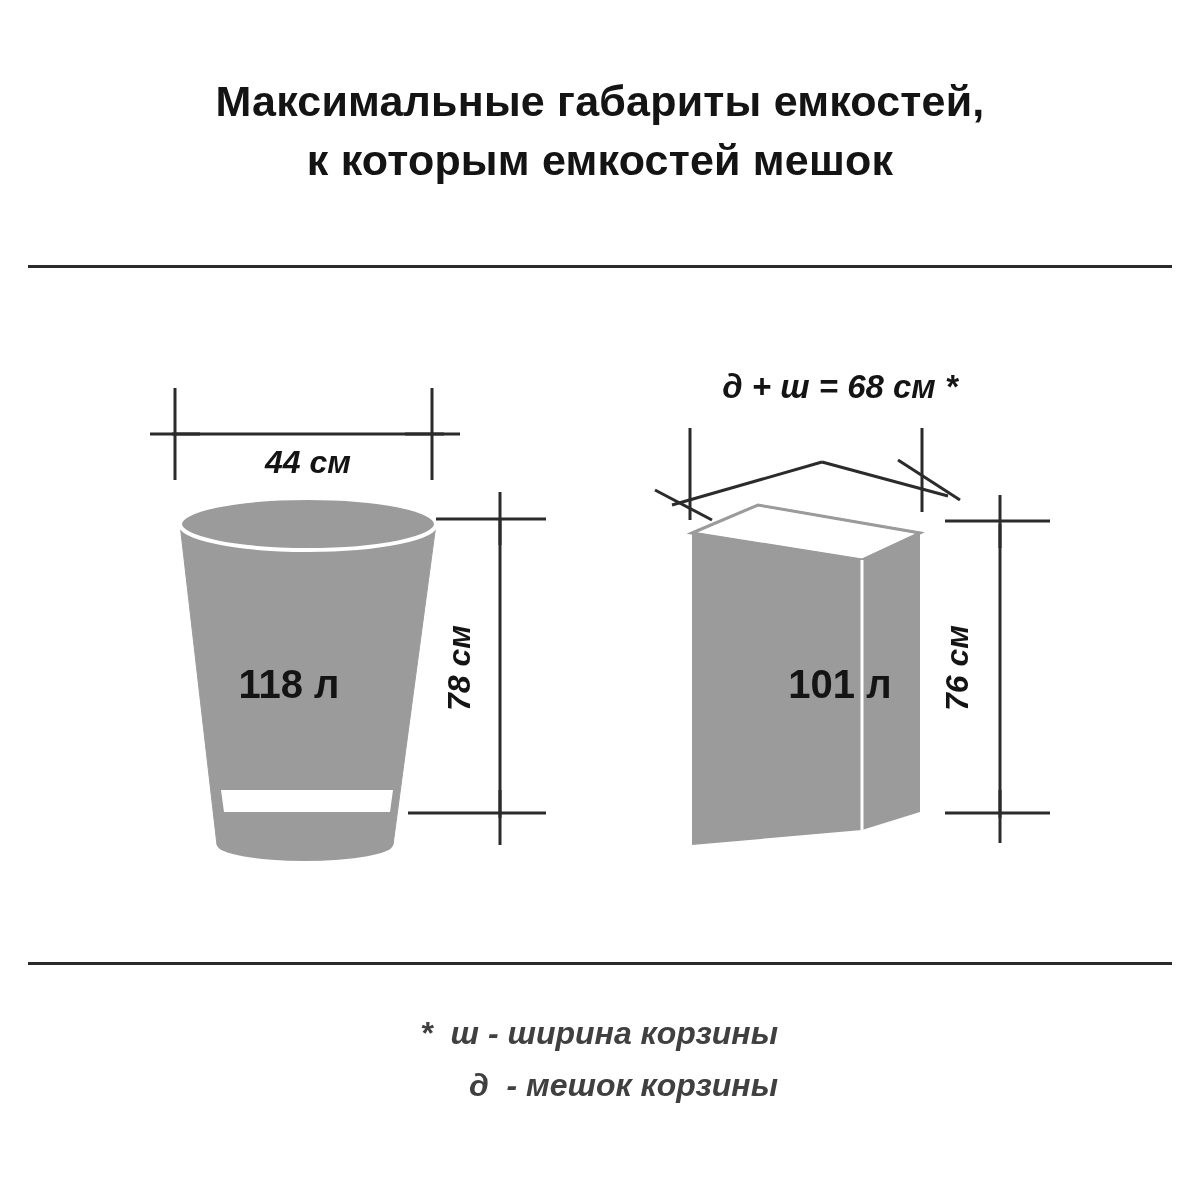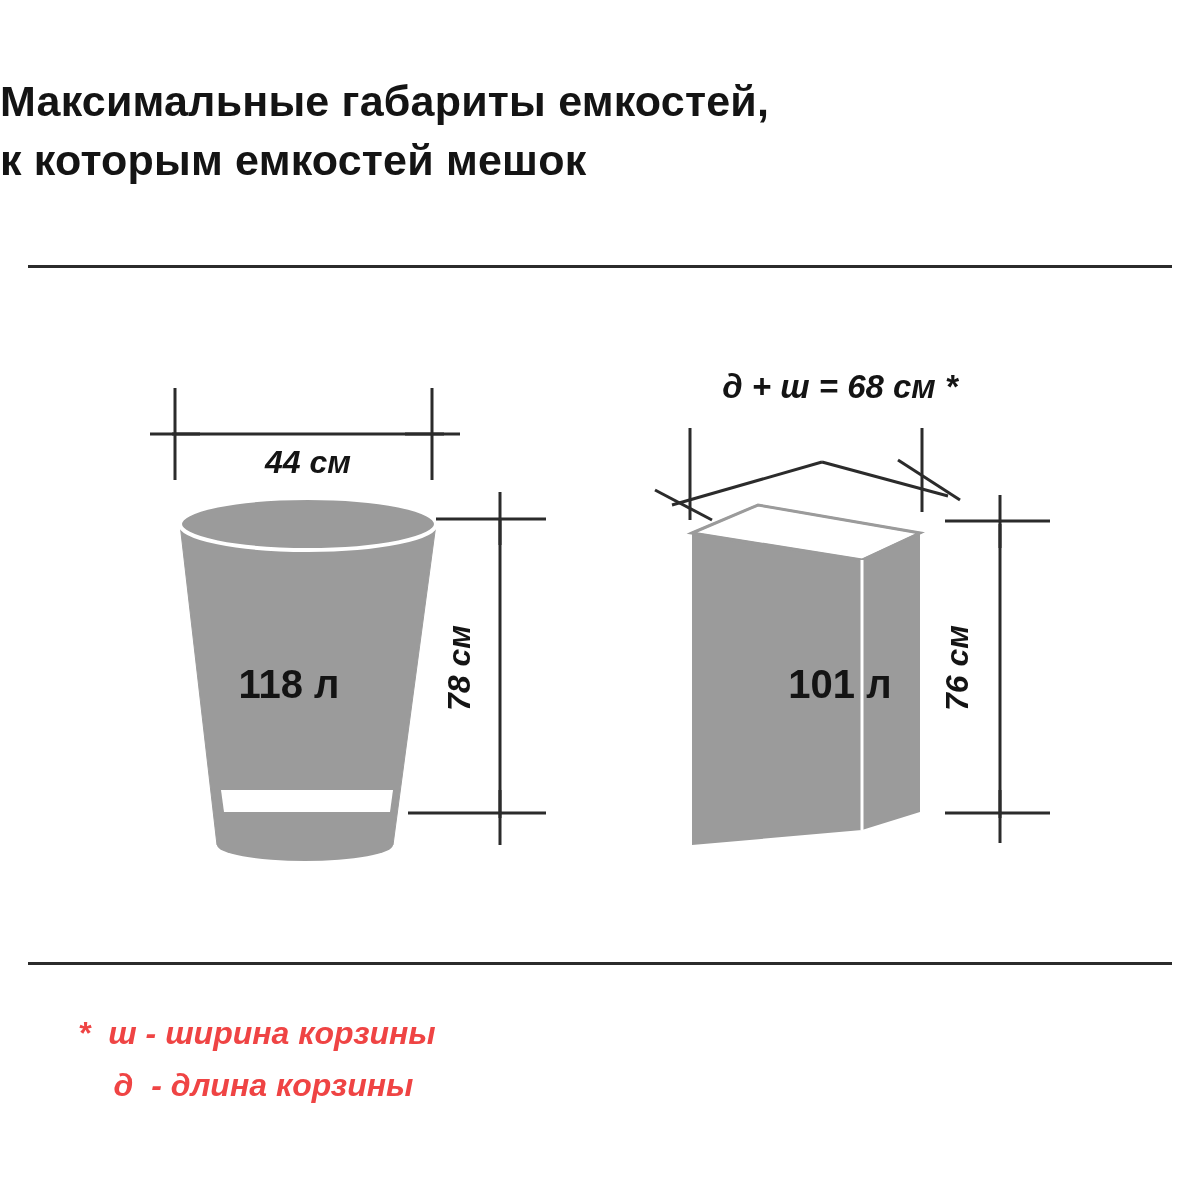--- a/index.html
+++ b/index.html
@@ -18,20 +18,21 @@
   #page {
     position: relative;
     width: 1200px;
     height: 1200px;
   }
   .title-block {
     position: absolute;
     top: 72px;
     left: 0;
     width: 1200px;
+    text-align: center;
   }
   .title-line {
     font-size: 43px;
     font-weight: bold;
     line-height: 1.38;
     letter-spacing: 0.2px;
     color: #141414;
   }
   .rule {
     position: absolute;
@@ -57,22 +58,23 @@
     position: absolute;
     left: 78px;
     top: 1008px;
     width: 700px;
   }
   .footnote-line {
     font-size: 32px;
     font-weight: bold;
     font-style: italic;
     line-height: 1.62;
-    color: #ef4444;
+    color: #404040;
     white-space: pre;
+    text-align: right;
   }
   .vol-label {
     font-size: 40px;
     font-weight: bold;
     fill: #141414;
   }
   .dim-label {
     font-size: 32px;
     font-weight: bold;
     font-style: italic;
@@ -163,16 +165,16 @@
 
       <text class="dim-label" x="968" y="668" text-anchor="middle" transform="rotate(-90 968 668)">76 см</text>
 
       <text class="vol-label" x="840" y="698" text-anchor="middle">101 л</text>
     </g>
 
   </svg>
 
   <div class="footnote">
     <div class="footnote-line">*  ш - ширина корзины</div>
-    <div class="footnote-line">    д  - длина корзины</div>
+    <div class="footnote-line">    д  - мешок корзины</div>
   </div>
 
 </div>
 
 </body></html>

